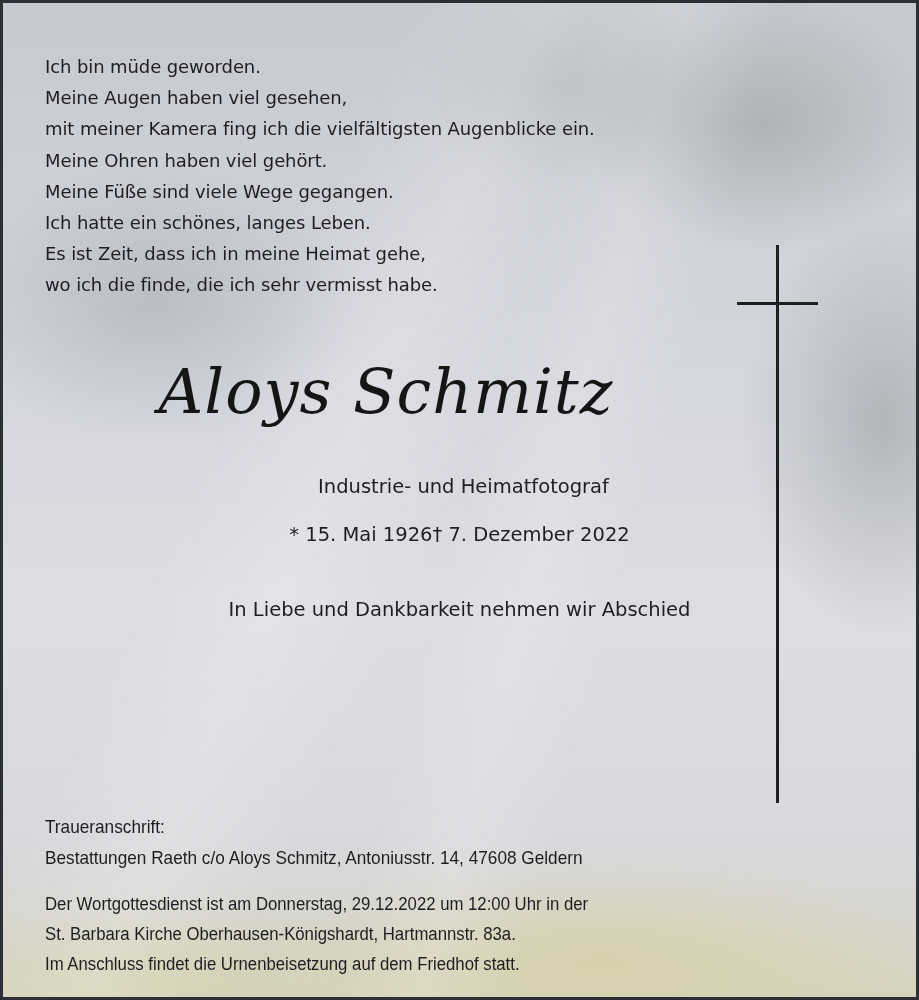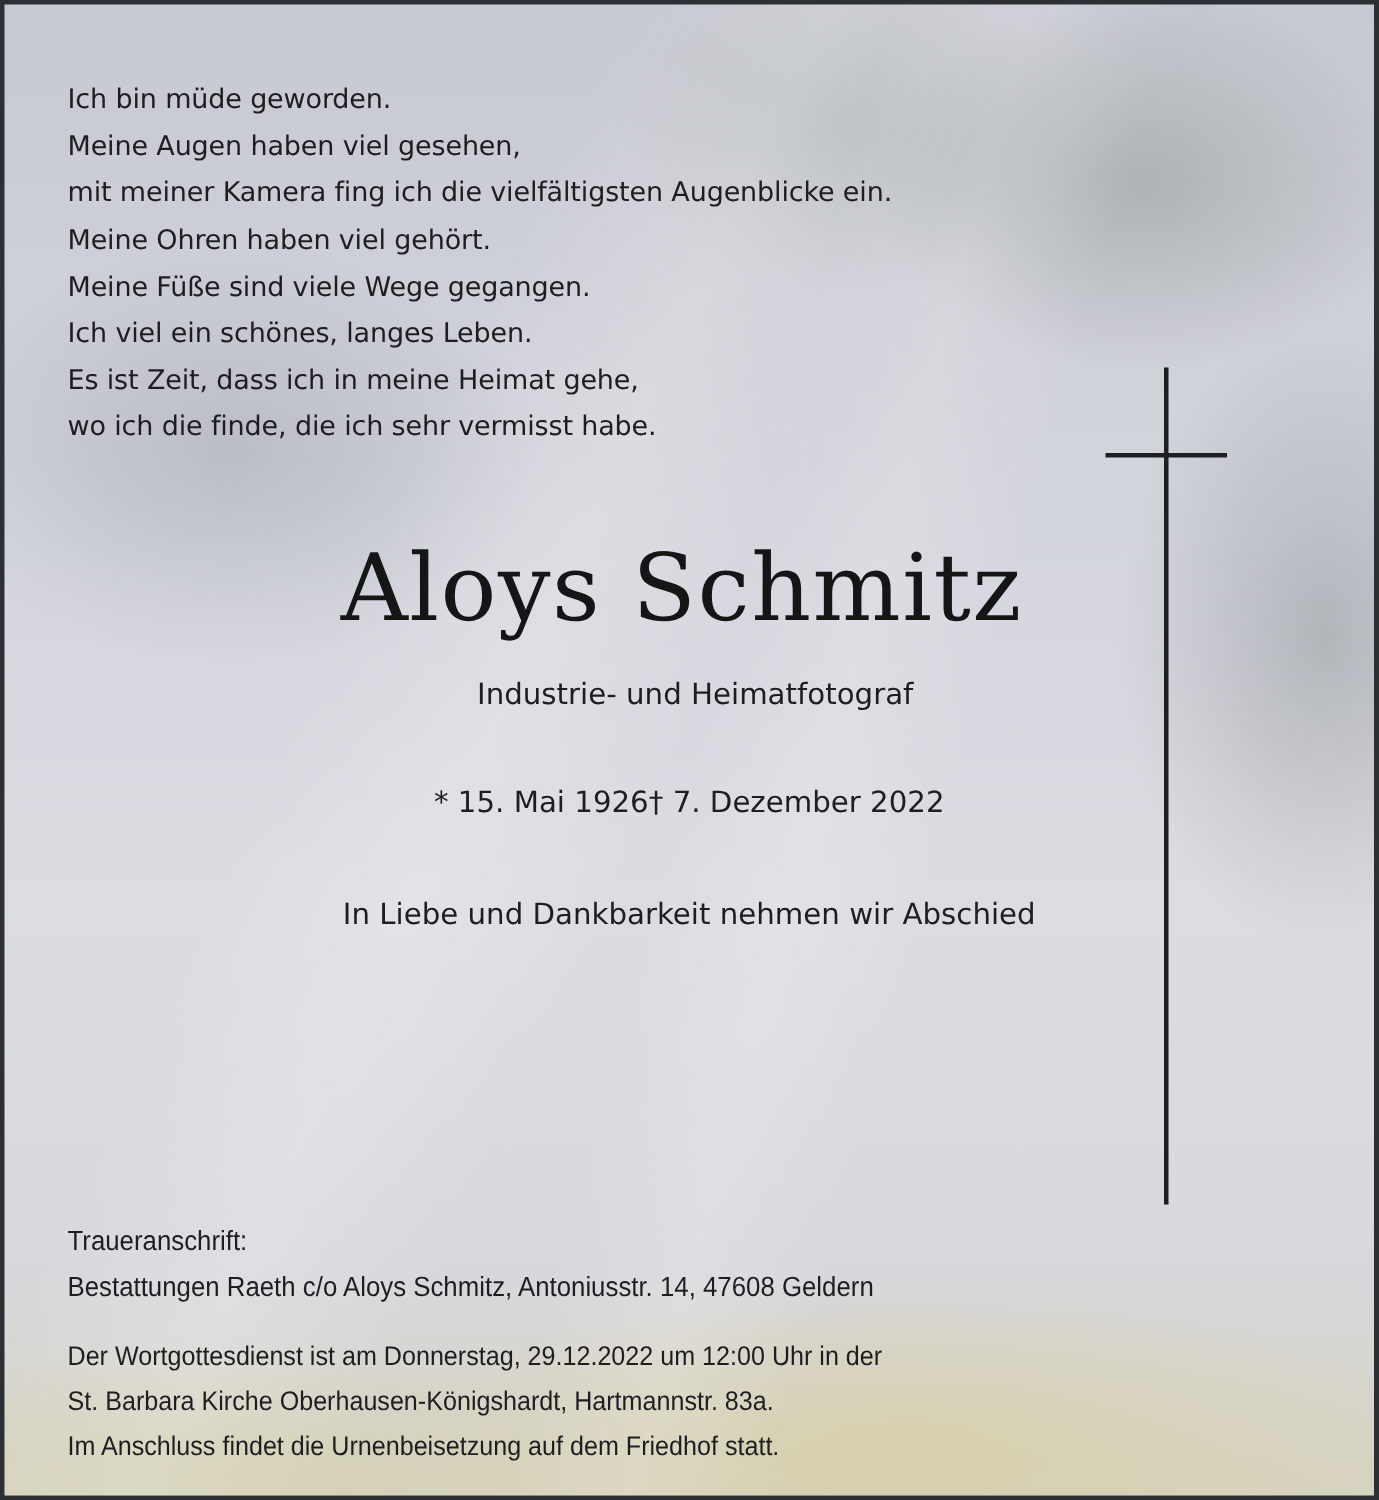--- a/index.html
+++ b/index.html
@@ -20,27 +20,27 @@
       position: absolute; inset: 0;
       background:
         linear-gradient(115deg, rgba(255,255,255,0) 30%, rgba(255,255,255,0.18) 40%, rgba(255,255,255,0) 50%),
         linear-gradient(105deg, rgba(255,255,255,0) 50%, rgba(255,255,255,0.15) 58%, rgba(255,255,255,0) 66%);
       pointer-events: none;
     }
     .txt { position: absolute; color: #1e1e22; font-family: "DejaVu Sans", sans-serif; }
     .poem { left: 42px; top: 48px; font-size: 18px; line-height: 31.2px; letter-spacing: -0.1px; }
     .poem div { white-space: nowrap; }
     .name {
-      left: 0; width: 913px; top: 352px; text-align: center; padding-right: 0;
-      font-family: "DejaVu Serif", serif; font-size: 62px;
+      left: 0; width: 776px; top: 352px; text-align: center; padding-right: 0;
+      font-family: "DejaVu Serif", serif; font-style: italic; font-size: 62px;
       letter-spacing: 1px; color: #151515; padding-left: 0;
     }
     .name span { display: inline-block; transform: translateX(-5px); }
     .center-block { left: 0; width: 913px; text-align: center; font-size: 19.5px; }
-    .job { top: 448px; padding-left: 8px; }
+    .job { top: 472px; padding-left: 8px; }
     .dates { top: 520px; }
     .dates .birth { display: inline-block; }
     .farewell { top: 590px; line-height: 33px; }
     .family { top: 672px; line-height: 33px; }
     .dagger-sup { font-size: 13px; vertical-align: 6px; margin-left: 1px; margin-right: 2px; }
     .address { left: 42px; top: 808px; font-family: "Liberation Sans", sans-serif; font-size: 18.5px; line-height: 31px; transform: scaleX(0.93); transform-origin: left; }
     .service { left: 42px; top: 886px; font-family: "Liberation Sans", sans-serif; font-size: 18px; line-height: 30px; transform: scaleX(0.93); transform-origin: left; }
     .address div, .service div { white-space: nowrap; }
     .cross-v { position: absolute; left: 773px; top: 242px; width: 3px; height: 558px; background: #1f1f22; }
     .cross-h { position: absolute; left: 734px; top: 299px; width: 81px; height: 3px; background: #1f1f22; }
@@ -50,21 +50,21 @@
 
 <div class="card">
   <div class="rays"></div>
 
   <div class="txt poem">
     <div>Ich bin müde geworden.</div>
     <div>Meine Augen haben viel gesehen,</div>
     <div>mit meiner Kamera fing ich die vielfältigsten Augenblicke ein.</div>
     <div>Meine Ohren haben viel gehört.</div>
     <div>Meine Füße sind viele Wege gegangen.</div>
-    <div>Ich viel ein schönes, langes Leben.</div>
+    <div>Ich hatte ein schönes, langes Leben.</div>
     <div>Es ist Zeit, dass ich in meine Heimat gehe,</div>
     <div>wo ich die finde, die ich sehr vermisst habe.</div>
   </div>
 
   <div class="cross-v"></div>
   <div class="cross-h"></div>
 
   <div class="txt name">
     <span>Aloys Schmitz</span>
   </div>

